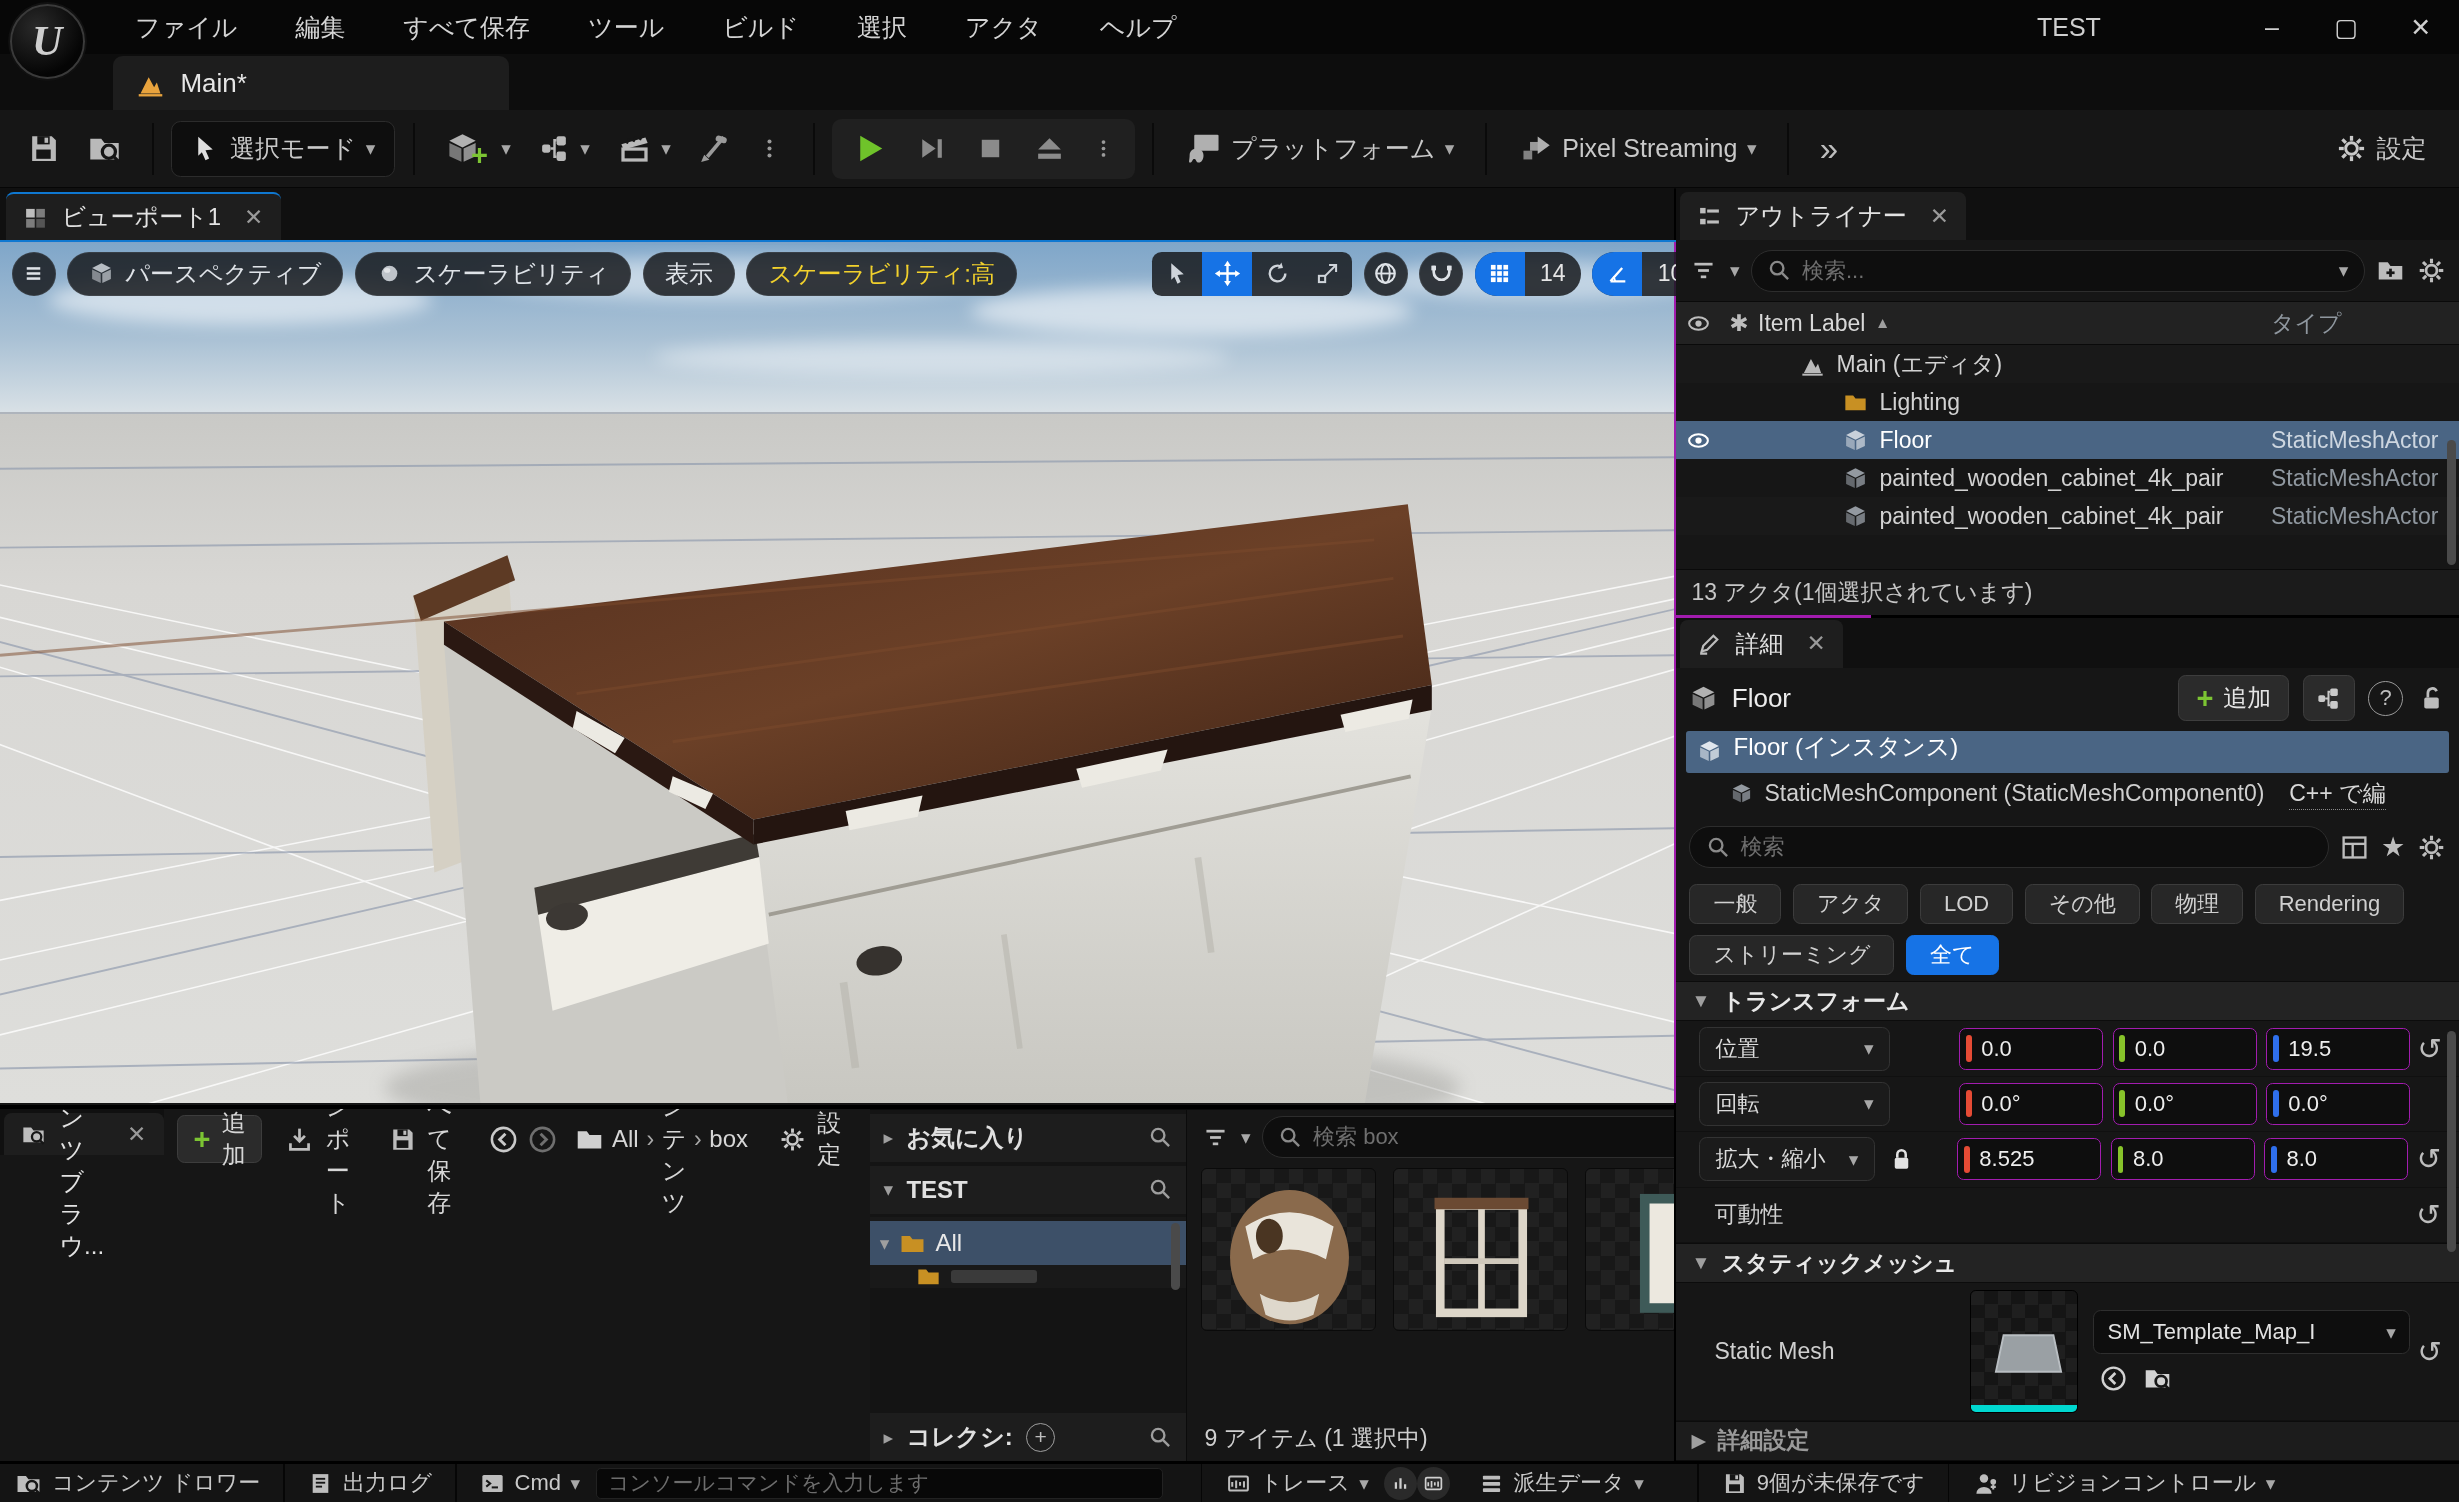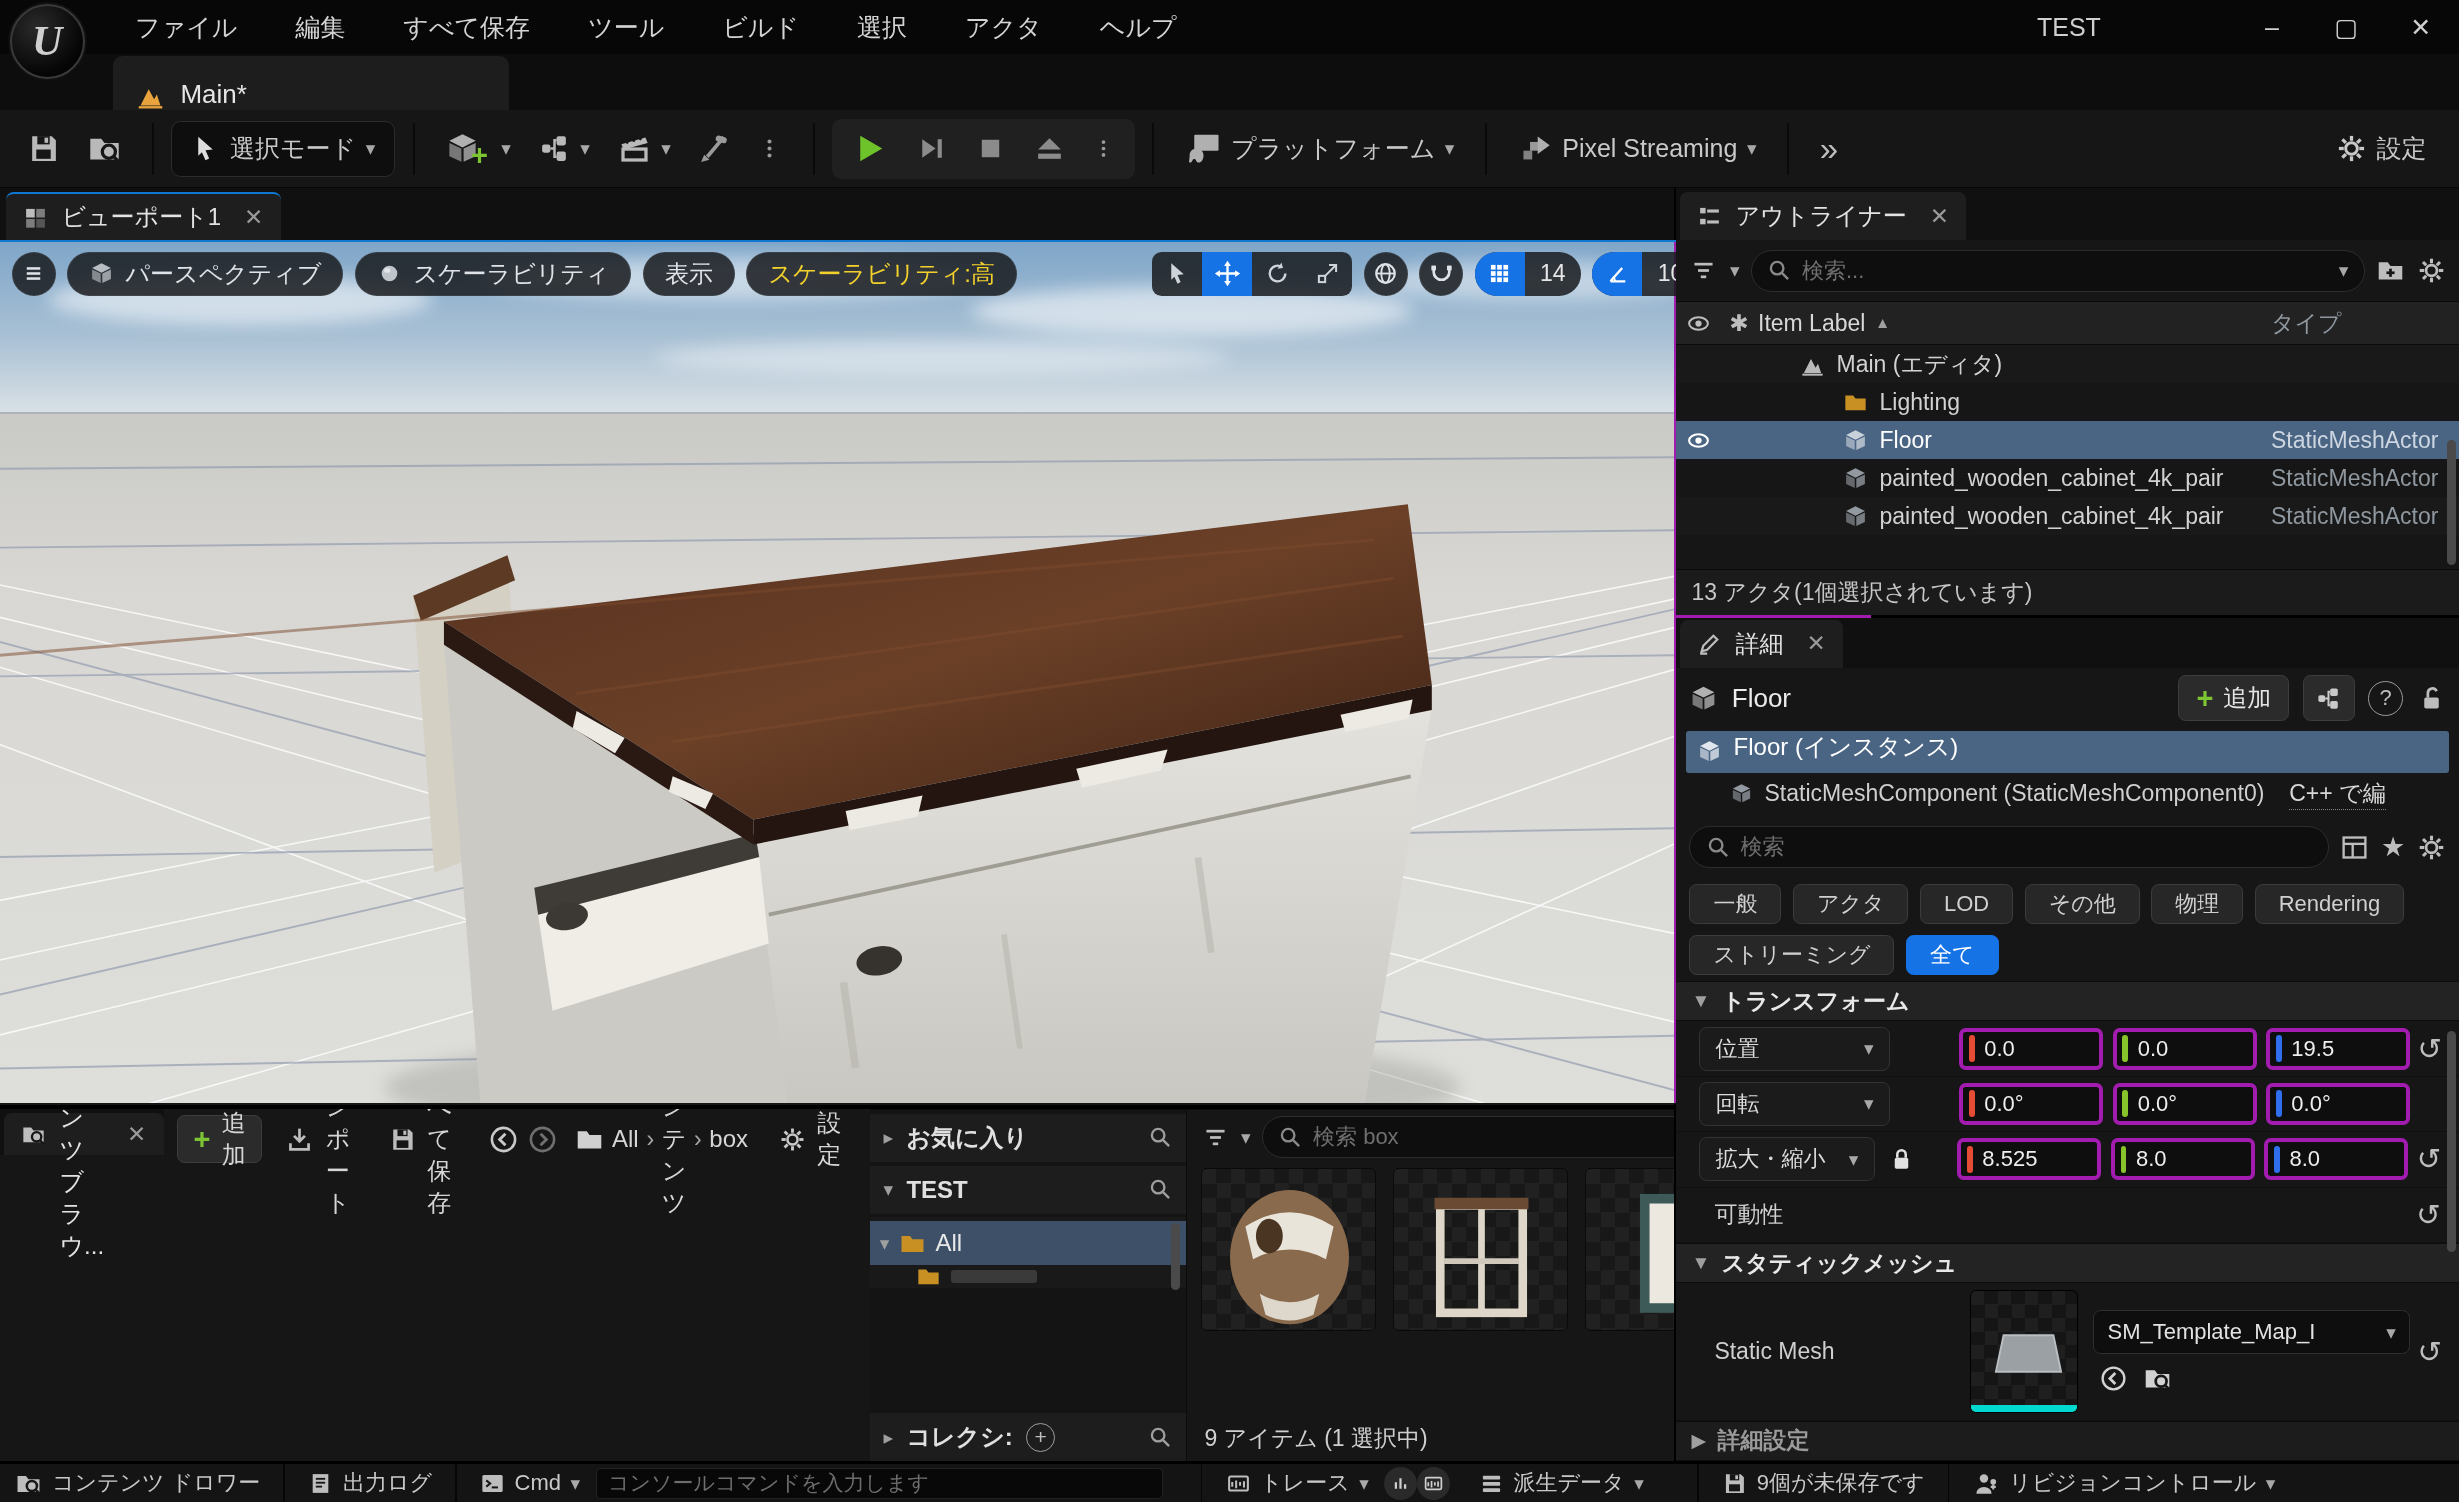--- a/index.html
+++ b/index.html
@@ -17,21 +17,21 @@
           display:flex;align-items:center;justify-content:center;box-shadow:0 0 0 1.9px #111}
   #uelogo span{font-family:"Liberation Serif","DejaVu Serif",serif;font-style:italic;font-weight:bold;font-size:42px;color:#cfcfcf}
   .menuitem{padding:0 29px;height:54px;display:flex;align-items:center;color:#d4d4d4;font-size:25px}
   #menus{margin-left:106px;display:flex}
   #wintitle{position:absolute;left:2037px;top:0;height:54px;display:flex;align-items:center;color:#cfcfcf;font-size:25px}
   #winbtns{position:absolute;right:7.7px;top:0;height:54px;display:flex;align-items:center;gap:13.4px}
   .winbtn{width:61px;height:48px;display:flex;align-items:center;justify-content:center;color:#cfcfcf;font-size:25px}
   
   #assettabs{position:absolute;left:0;top:54px;width:2459px;height:56px;background:#0d0d0d;display:flex;align-items:flex-end}
   #maintab{margin-left:113px;width:396px;height:54px;background:#1d1d1d;border-radius:9.6px 9.6px 0 0;
-           display:flex;align-items:flex-end;padding:0 23px;gap:15.4px;color:#e6e6e6;font-size:26px}
+           display:flex;align-items:center;padding:0 23px;gap:15.4px;color:#e6e6e6;font-size:26px}
   
   #toolbar{position:absolute;left:0;top:110px;width:2459px;height:79px;background:#161616;border-bottom:2.9px solid #060606;
            display:flex;align-items:center;color:#c9c9c9}
   .tsep{width:1.9px;height:52px;background:#0a0a0a;margin:0 17.3px}
   .tbtn{display:flex;align-items:center;gap:9.6px;padding:0 13.4px;height:60px;border-radius:7.7px;color:#c9c9c9;font-size:25px}
   #selmode{background:#0e0e0e;border:1px solid #2c2c2c;border-radius:9.6px;height:56px;padding:0 19px}
   .chev{font-size:19px;color:#a8a8a8}
   .playgroup{background:#202020;border-radius:9.6px;height:60px;display:flex;align-items:center;padding:0 5.8px}
   
   .panel{position:absolute;background:#161616}
@@ -80,21 +80,21 @@
   .cpplink{margin-left:13.4px;color:#d8d8d8;border-bottom:1.9px dotted #8a8a8a;flex:0 0 auto}
   .chips{display:flex;gap:11.5px;padding:5.8px 13.4px;flex-wrap:wrap}
   .chip{height:40px;border-radius:7.7px;background:#272727;border:1px solid #3c3c3c;display:flex;align-items:center;padding:0 23px;color:#d0d0d0;font-size:22px}
   .chip.active{background:#1673e6;border-color:#1673e6;color:#fff}
   .sechead{height:42px;background:#232323;display:flex;align-items:center;gap:11.5px;padding:0 15.4px;color:#e8e8e8;font-weight:bold;font-size:23px;border-top:1px solid #0c0c0c;border-bottom:1px solid #0c0c0c}
   .tri{color:#9f9f9f;font-size:19px}
   .trow{display:flex;align-items:center;height:58px;padding:0 9.6px;border-bottom:1px solid #101010}
   .tlabelbtn{width:202px;height:44px;background:#1b1b1b;border:1px solid #333;border-radius:7.7px;display:flex;align-items:center;justify-content:space-between;padding:0 15.4px;color:#dcdcdc;font-size:22px;margin-left:13.4px}
   .tlabeltxt{width:202px;color:#cfcfcf;font-size:23px;margin-left:13.4px;padding-left:15.4px}
   .tvals{display:flex;gap:9.6px;margin-left:69px}
-  .vbox{width:144px;height:42px;background:#0e0e0e;border:4px solid #a21caf;border-radius:6.7px;display:flex;align-items:center;overflow:hidden;color:#eee;font-size:22px}
+  .vbox{width:144px;height:42px;background:#0e0e0e;border:1px solid #a21caf;border-radius:6.7px;display:flex;align-items:center;overflow:hidden;color:#eee;font-size:22px}
   .vbar{width:5.8px;height:27px;border-radius:2.9px;margin:0 9.6px 0 5.8px}
   .reset{margin-left:auto;color:#bdbdbd;font-size:29px;width:42px;text-align:center}
   .mobseg{display:flex;margin-left:69px;border-radius:5.8px;overflow:hidden;border:1px solid #2e2e2e}
   .mobopt{width:140px;height:44px;display:flex;align-items:center;justify-content:center;background:#161616;color:#cfcfcf;font-size:22px;overflow:hidden;white-space:nowrap;border-right:1px solid #2a2a2a}
   .mobopt.sel{background:#5c5c5c;color:#fff;border:1px solid #9a9a9a}
   #smthumb{width:115px;height:123px;border-radius:5.8px;border:1px solid #000;position:relative;
      background:repeating-conic-gradient(#151515 0 25%,#1f1f1f 0 50%) 0 0/27px 27px;overflow:hidden}
   #smthumb .cy{position:absolute;left:0;right:0;bottom:0;height:6.7px;background:#00d8d0}
   .smdrop{width:317px;height:44px;background:#0e0e0e;border:1px solid #2e2e2e;border-radius:7.7px;display:flex;align-items:center;justify-content:space-between;padding:0 13.4px;color:#e2e2e2;font-size:22px;white-space:nowrap;overflow:hidden}
   

